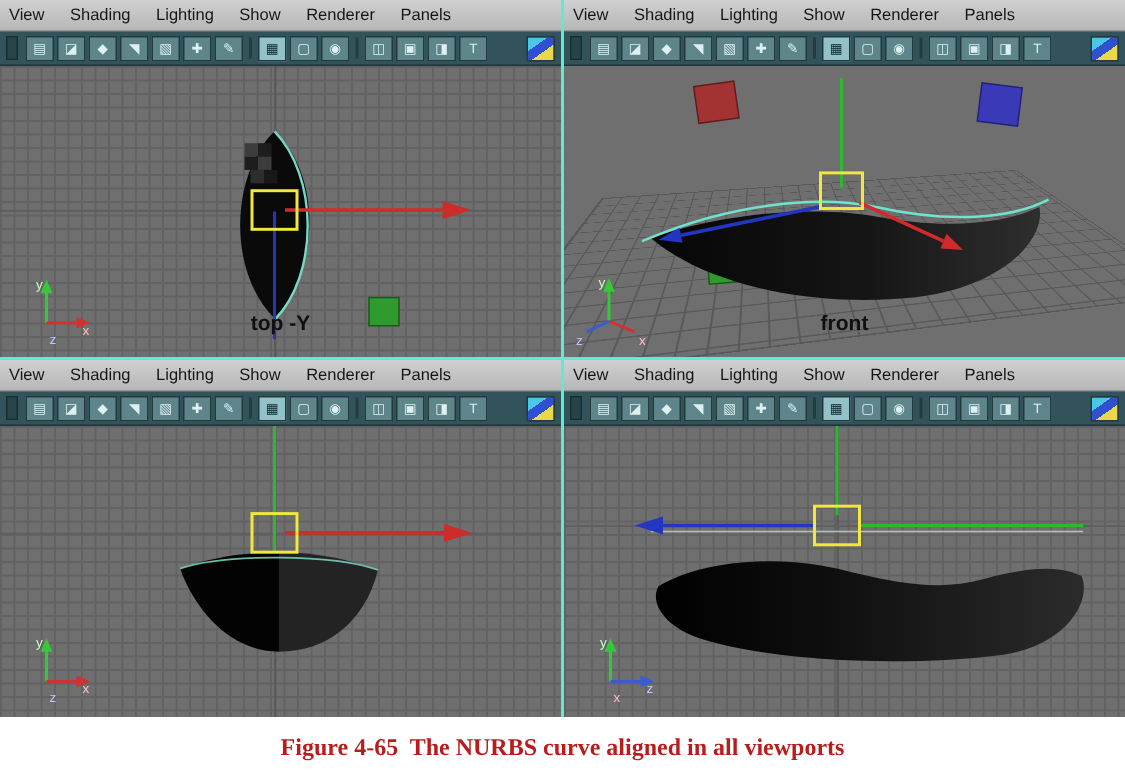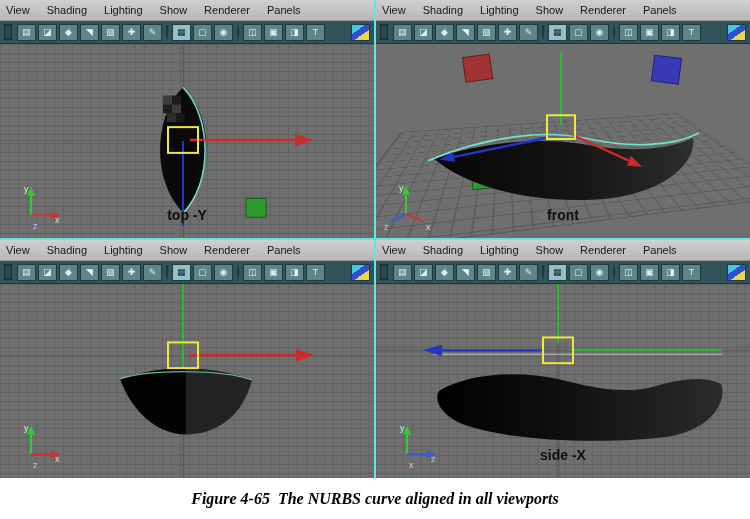--- a/index.html
+++ b/index.html
@@ -13,21 +13,21 @@
   .ticon{width:17px;height:15px;background:#5d858a;border:1px solid #223a3d;color:#def1f1;font-size:9px;line-height:14px;text-align:center;display:inline-block;overflow:hidden;}
   .ticon.active{background:#92c2c8;color:#10282c;}
   .sep{width:2px;height:14px;background:#223c3d;margin:0 2px;}
   .ticon.cube{margin-left:auto;background:linear-gradient(145deg,#4ac7e8 0 34%,#3050d0 34% 62%,#e8d84a 62%);}
   .vp-canvas{position:relative;flex:1 1 auto;overflow:hidden;}
   .grid-bg{background-color:#6f6f6f;background-image:linear-gradient(#626262 1px,transparent 1px),linear-gradient(90deg,#626262 1px,transparent 1px);background-size:9px 9px;}
   .persp-bg{background:#6f6f6f;}
   .persp-grid{position:absolute;left:8px;top:20px;width:354px;height:186px;background-image:linear-gradient(#595959 1px,transparent 1px),linear-gradient(90deg,#595959 1px,transparent 1px);background-size:14px 14px;border:1px solid #585858;transform:perspective(280px) rotateX(60deg) rotateZ(-10deg);}
   .vp-svg{position:absolute;inset:0;width:100%;height:100%;}
   .vp-label{position:absolute;left:0;right:0;bottom:15px;text-align:center;font-size:14px;font-weight:bold;color:#0f0f0f;}
-  .caption{height:41px;display:flex;align-items:center;justify-content:center;font-family:"Liberation Serif",serif;font-style:italic;font-weight:bold;font-size:16px;color:#000000;white-space:pre;background:#fff;}
+  .caption{height:41px;display:flex;align-items:center;justify-content:center;font-family:"Liberation Serif",serif;font-weight:bold;font-size:16px;color:#b91c1c;white-space:pre;background:#fff;}
   svg text{font-family:"Liberation Sans",sans-serif;}
 </style>
 </head>
 <body>
 
 <div class="viewports">
 
   <div class="viewport">
     <div class="vp-menubar">
       <span class="menu-item">View</span>
@@ -263,19 +263,18 @@
         <g>
           <line x1="31" y1="172" x2="31" y2="151" stroke="#35c93a" stroke-width="2"></line>
           <polygon points="27,152 31,143 35,152" fill="#35c93a"></polygon>
           <line x1="31" y1="172" x2="52" y2="172" stroke="#3a5bd6" stroke-width="2"></line>
           <polygon points="51,168 60,172 51,176" fill="#3a5bd6"></polygon>
           <text x="24" y="149" font-size="9" fill="#c6ffc6">y</text>
           <text x="55" y="180" font-size="9" fill="#bcc8ff">z</text>
           <text x="33" y="186" font-size="9" fill="#ffc0c0">x</text>
         </g>
       </svg>
-      <div class="vp-label">side -X</div>
     </div>
   </div>
 
 </div>
 
 <div class="caption">Figure 4-65  The NURBS curve aligned in all viewports</div>
 
 </body></html>

